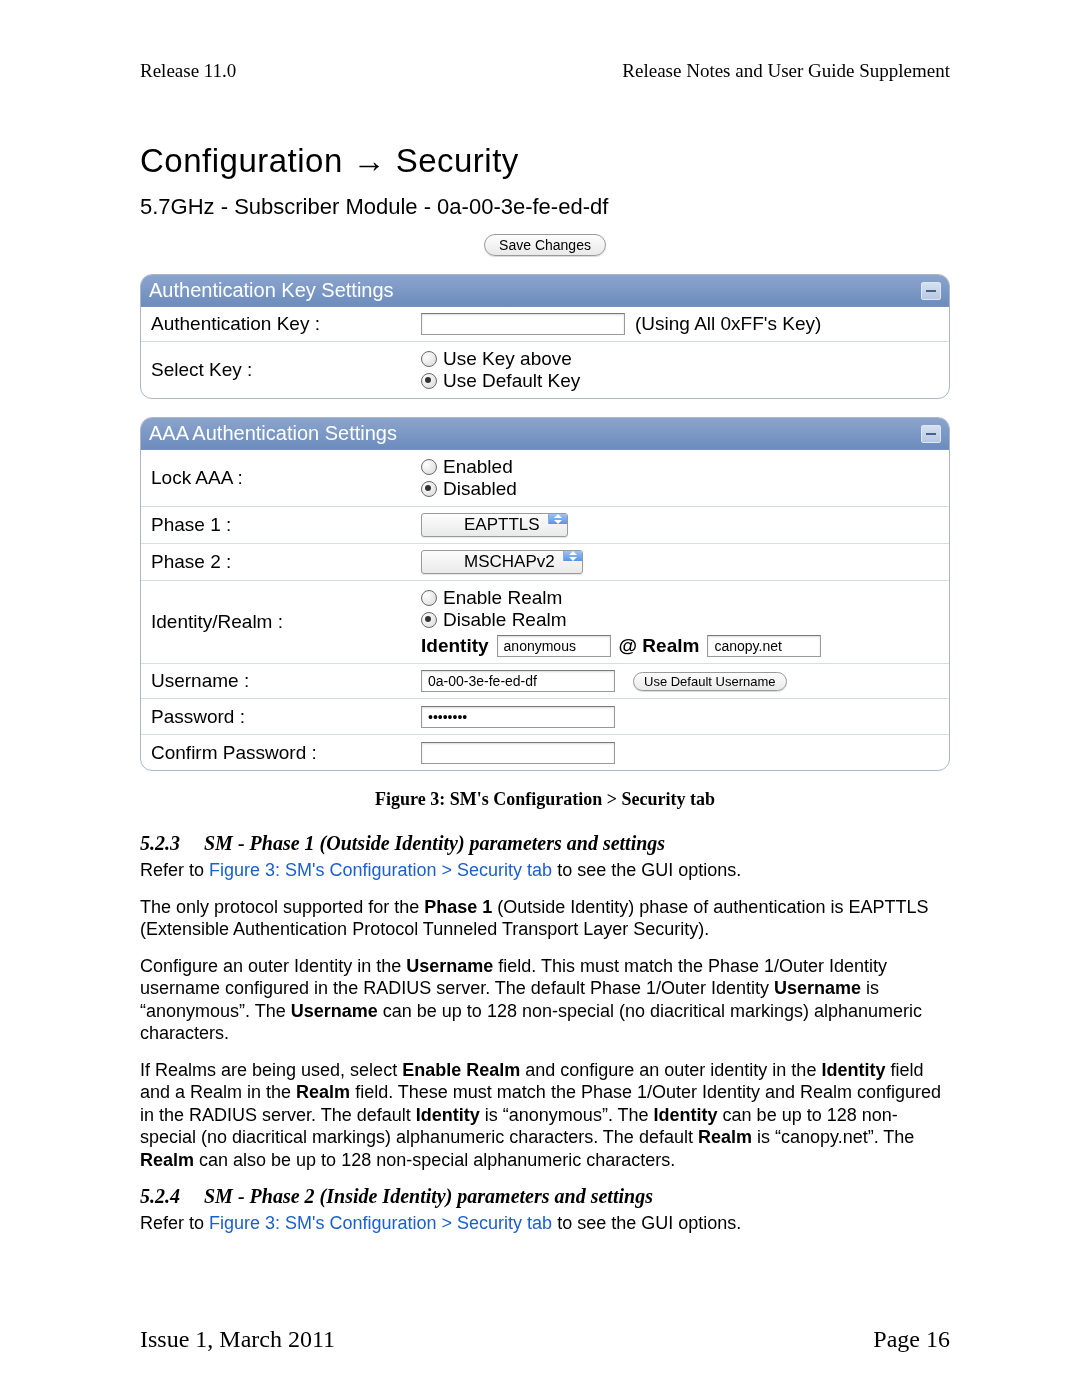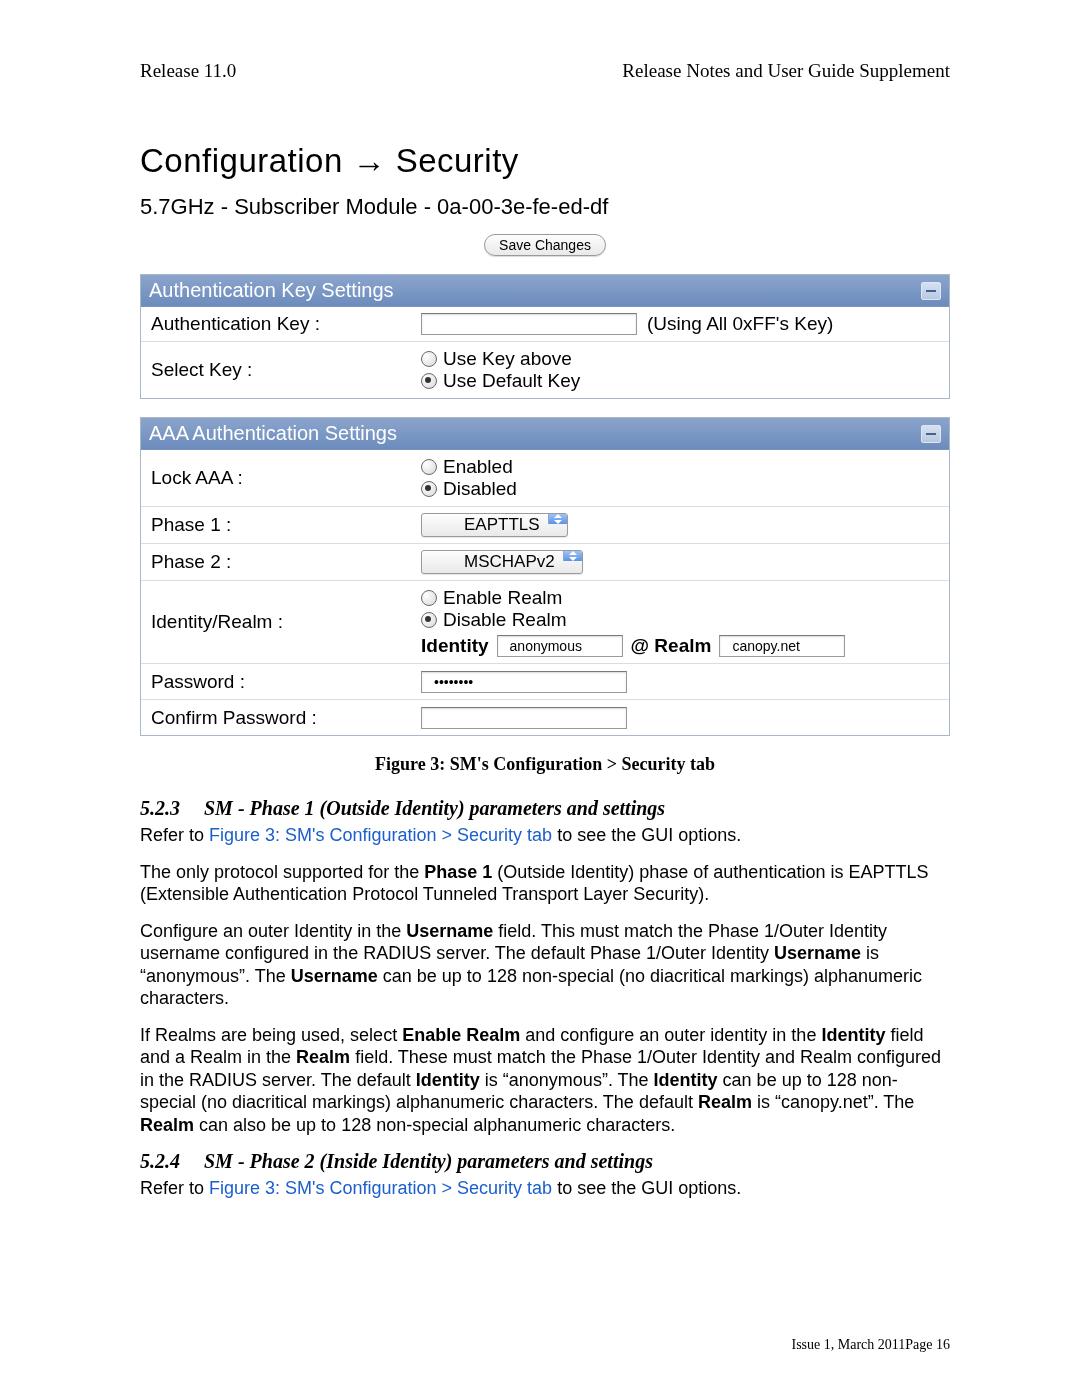--- a/index.html
+++ b/index.html
@@ -48,21 +48,21 @@
     padding: 2px 14px;
     border: 1px solid #9a9a9a;
     border-radius: 12px;
     background: linear-gradient(#fdfdfd, #e9e9e9);
     box-shadow: 0 1px 1px rgba(0,0,0,0.15);
     cursor: default;
   }
 
   .panel {
     border: 1px solid #a9b7c9;
-    border-radius: 0;
+    border-radius: 12px;
     margin-bottom: 18px;
     overflow: hidden;
   }
   .panel-header {
     background: linear-gradient(#8ba4cc, #6c8cbd);
     color: #fff;
     font-size: 20px;
     padding: 4px 8px;
     display: flex;
     justify-content: space-between;
@@ -99,21 +99,21 @@
   .panel tr:first-child td {
     border-top: none;
   }
   .panel td.label {
     width: 250px;
   }
 
   input[type="text"], input[type="password"] {
     font-family: "Lucida Grande", Arial, sans-serif;
     font-size: 14px;
-    padding: 2px 12px;
+    padding: 2px 6px;
     border: 1px solid #9a9a9a;
     border-top-color: #7a7a7a;
     background: #fff;
     box-shadow: inset 0 1px 2px rgba(0,0,0,0.15);
   }
   .mac-select {
     display: inline-flex;
     align-items: flex-start;
     font-family: "Lucida Grande", Arial, sans-serif;
     font-size: 17px;
@@ -200,23 +200,23 @@
   .body-p .link {
     color: #1a5fcc;
   }
   .body-p b { font-weight: bold; }
 
   .doc-footer {
     position: absolute;
     left: 140px; right: 130px;
     bottom: 44px;
     display: flex;
-    justify-content: flex-end;
+    justify-content: space-between;
     font-family: "Book Antiqua", Palatino, serif;
-    font-size: 14px;
+    font-size: 24px;
   }
 </style>
 </head>
 <body>
 
 <div class="page">
 
   <div class="doc-header">
     <span>Release 11.0</span>
     <span>Release Notes and User Guide Supplement</span>
@@ -319,20 +319,29 @@
           </div>
           <div style="display:flex;align-items:center;gap:8px;margin-top:4px;">
             <b>Identity</b>
             <input type="text" style="width: 100px;" value="anonymous">
             <b>@ Realm</b>
             <input type="text" style="width: 100px;" value="canopy.net">
           </div>
         </td>
       </tr>
       <tr>
+        <td class="label">Username :</td>
+        <td>
+          <div style="display:flex;align-items:center;gap:18px;">
+            <input type="text" style="width: 180px;" value="0a-00-3e-fe-ed-df">
+            <span class="mac-btn" style="font-size:13px;padding:1px 10px;">Use Default Username</span>
+          </div>
+        </td>
+      </tr>
+      <tr>
         <td class="label">Password :</td>
         <td>
           <input type="password" style="width: 180px;" value="••••••••">
         </td>
       </tr>
       <tr>
         <td class="label">Confirm Password :</td>
         <td>
           <input type="password" style="width: 180px;" value="">
         </td>

